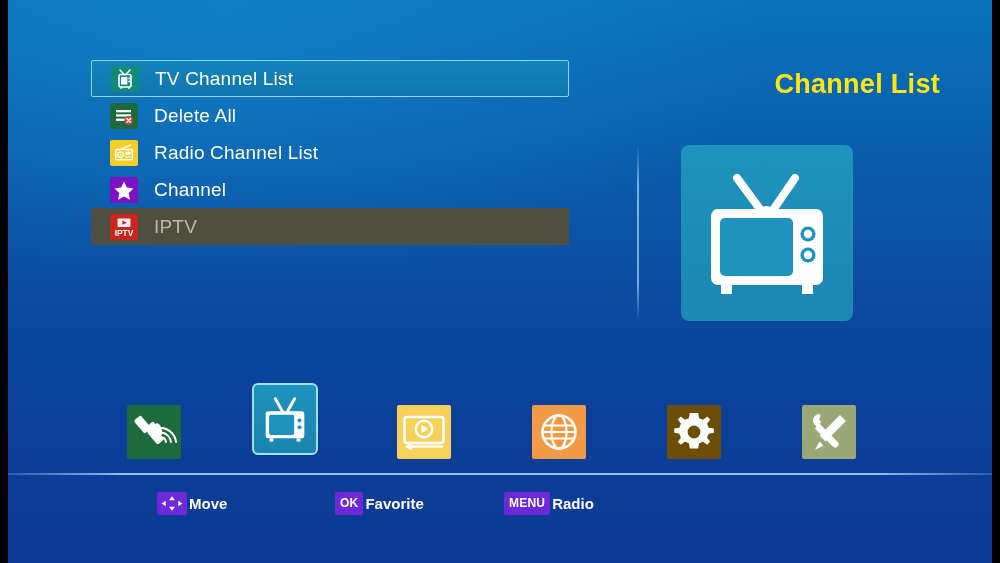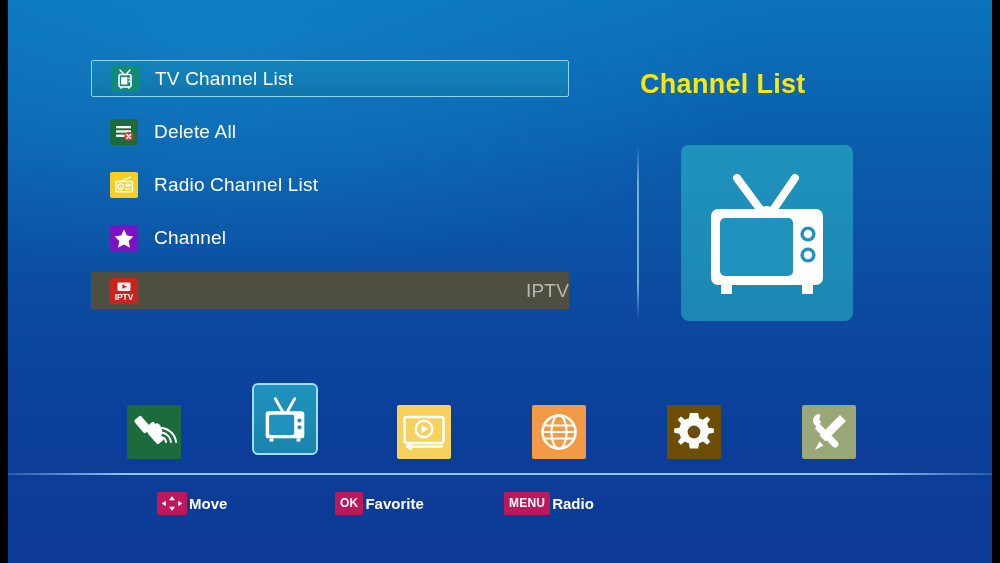--- a/index.html
+++ b/index.html
@@ -76,30 +76,29 @@
     left: 91px;
     top: 60px;
     width: 478px;
   }
   .menu-row {
     position: relative;
     height: 37px;
     display: flex;
     align-items: center;
     box-sizing: border-box;
-    margin-bottom: 16px;
+    margin-bottom: 0px;
   }
   .menu-row.selected {
     background: linear-gradient(180deg,#1383bb 0%, #1076ad 100%);
     border: 1px solid #8fd6ef;
     border-radius: 2px;
   }
   .menu-row.disabled {
     background: #4e4f41;
-    justify-content: space-between;
   }
   .row-icon {
     position: relative;
     width: 28px;
     height: 26px;
     margin-left: 19px;
     margin-right: 16px;
     flex: none;
     border-radius: 2px;
     overflow: hidden;
@@ -128,21 +127,21 @@
     top: 146px;
     width: 2px;
     height: 175px;
     background: linear-gradient(180deg, rgba(150,205,245,0) 0%, rgba(150,205,245,0.75) 22%, rgba(150,205,245,0.75) 78%, rgba(150,205,245,0) 100%);
   }
   .panel-title {
     position: absolute;
     left: 640px;
     top: 69px;
     width: 300px;
-    text-align: left;
+    text-align: right;
     font-size: 27px;
     font-weight: bold;
     color: #fbe70f;
     letter-spacing: 0.3px;
   }
   .panel-tile {
     position: absolute;
     left: 681px;
     top: 145px;
     width: 172px;
@@ -196,21 +195,21 @@
   .hint {
     position: absolute;
     display: flex;
     align-items: center;
     height: 28px;
   }
   .keycap {
     display: inline-flex;
     align-items: center;
     justify-content: center;
-    background: #be185d;
+    background: #6d28d9;
     color: #ffffff;
     font-size: 12px;
     font-weight: bold;
     height: 23px;
     padding: 0 5px;
     border-radius: 2px;
     letter-spacing: 0.2px;
   }
   .keycap.pad { width: 30px; padding: 0; }
   .keycap svg { display:block; width: 26px; height: 19px; }

